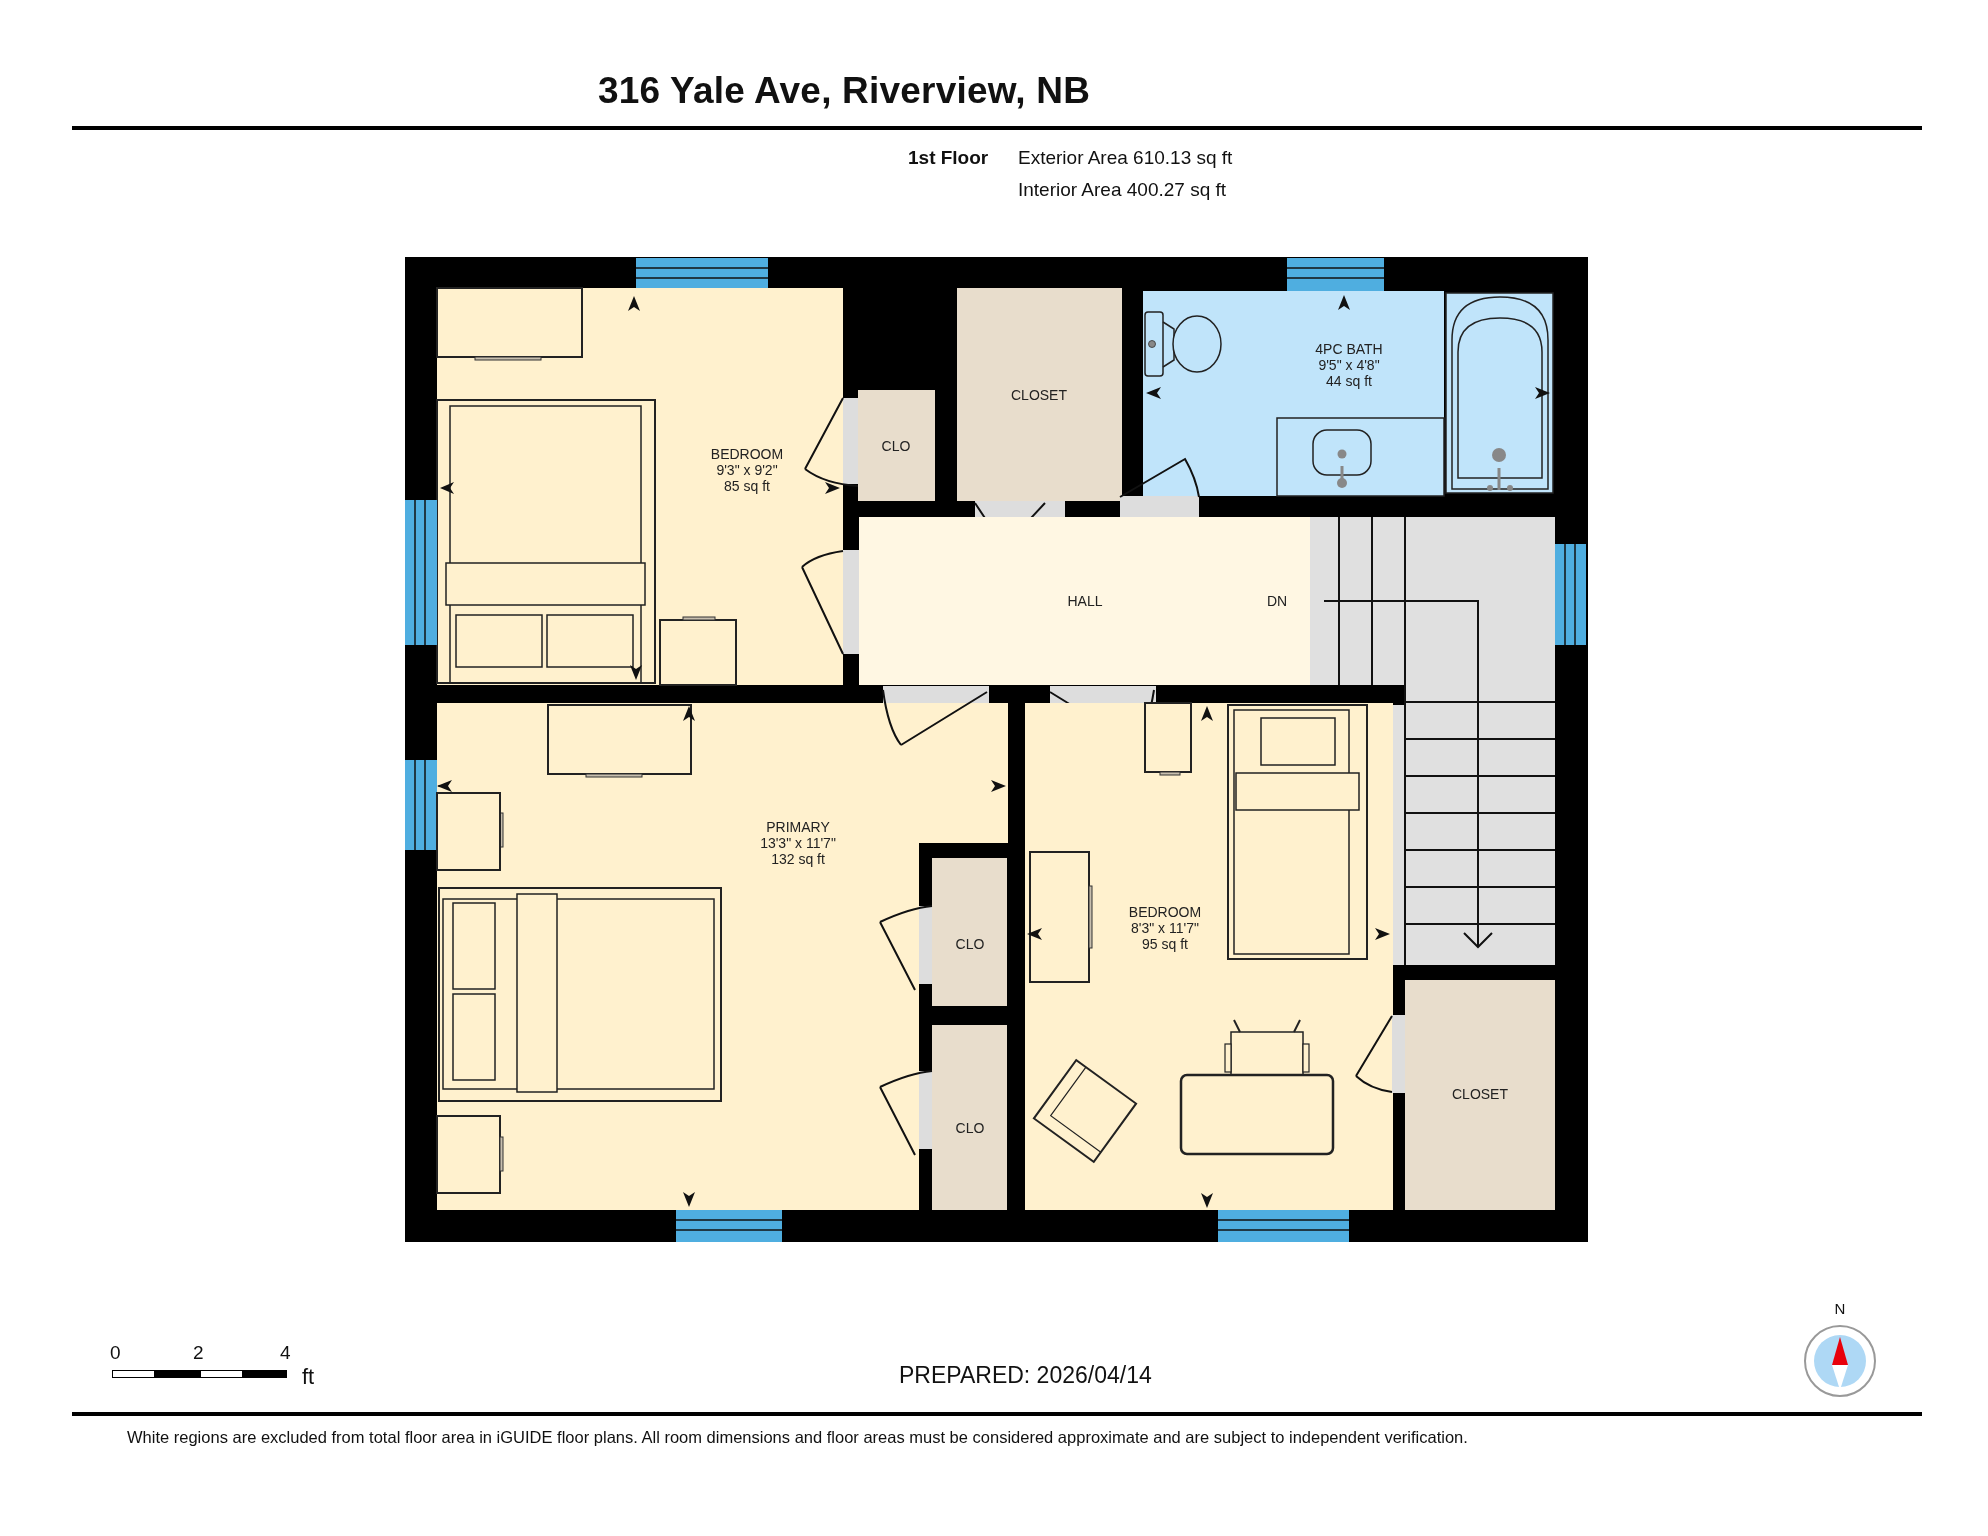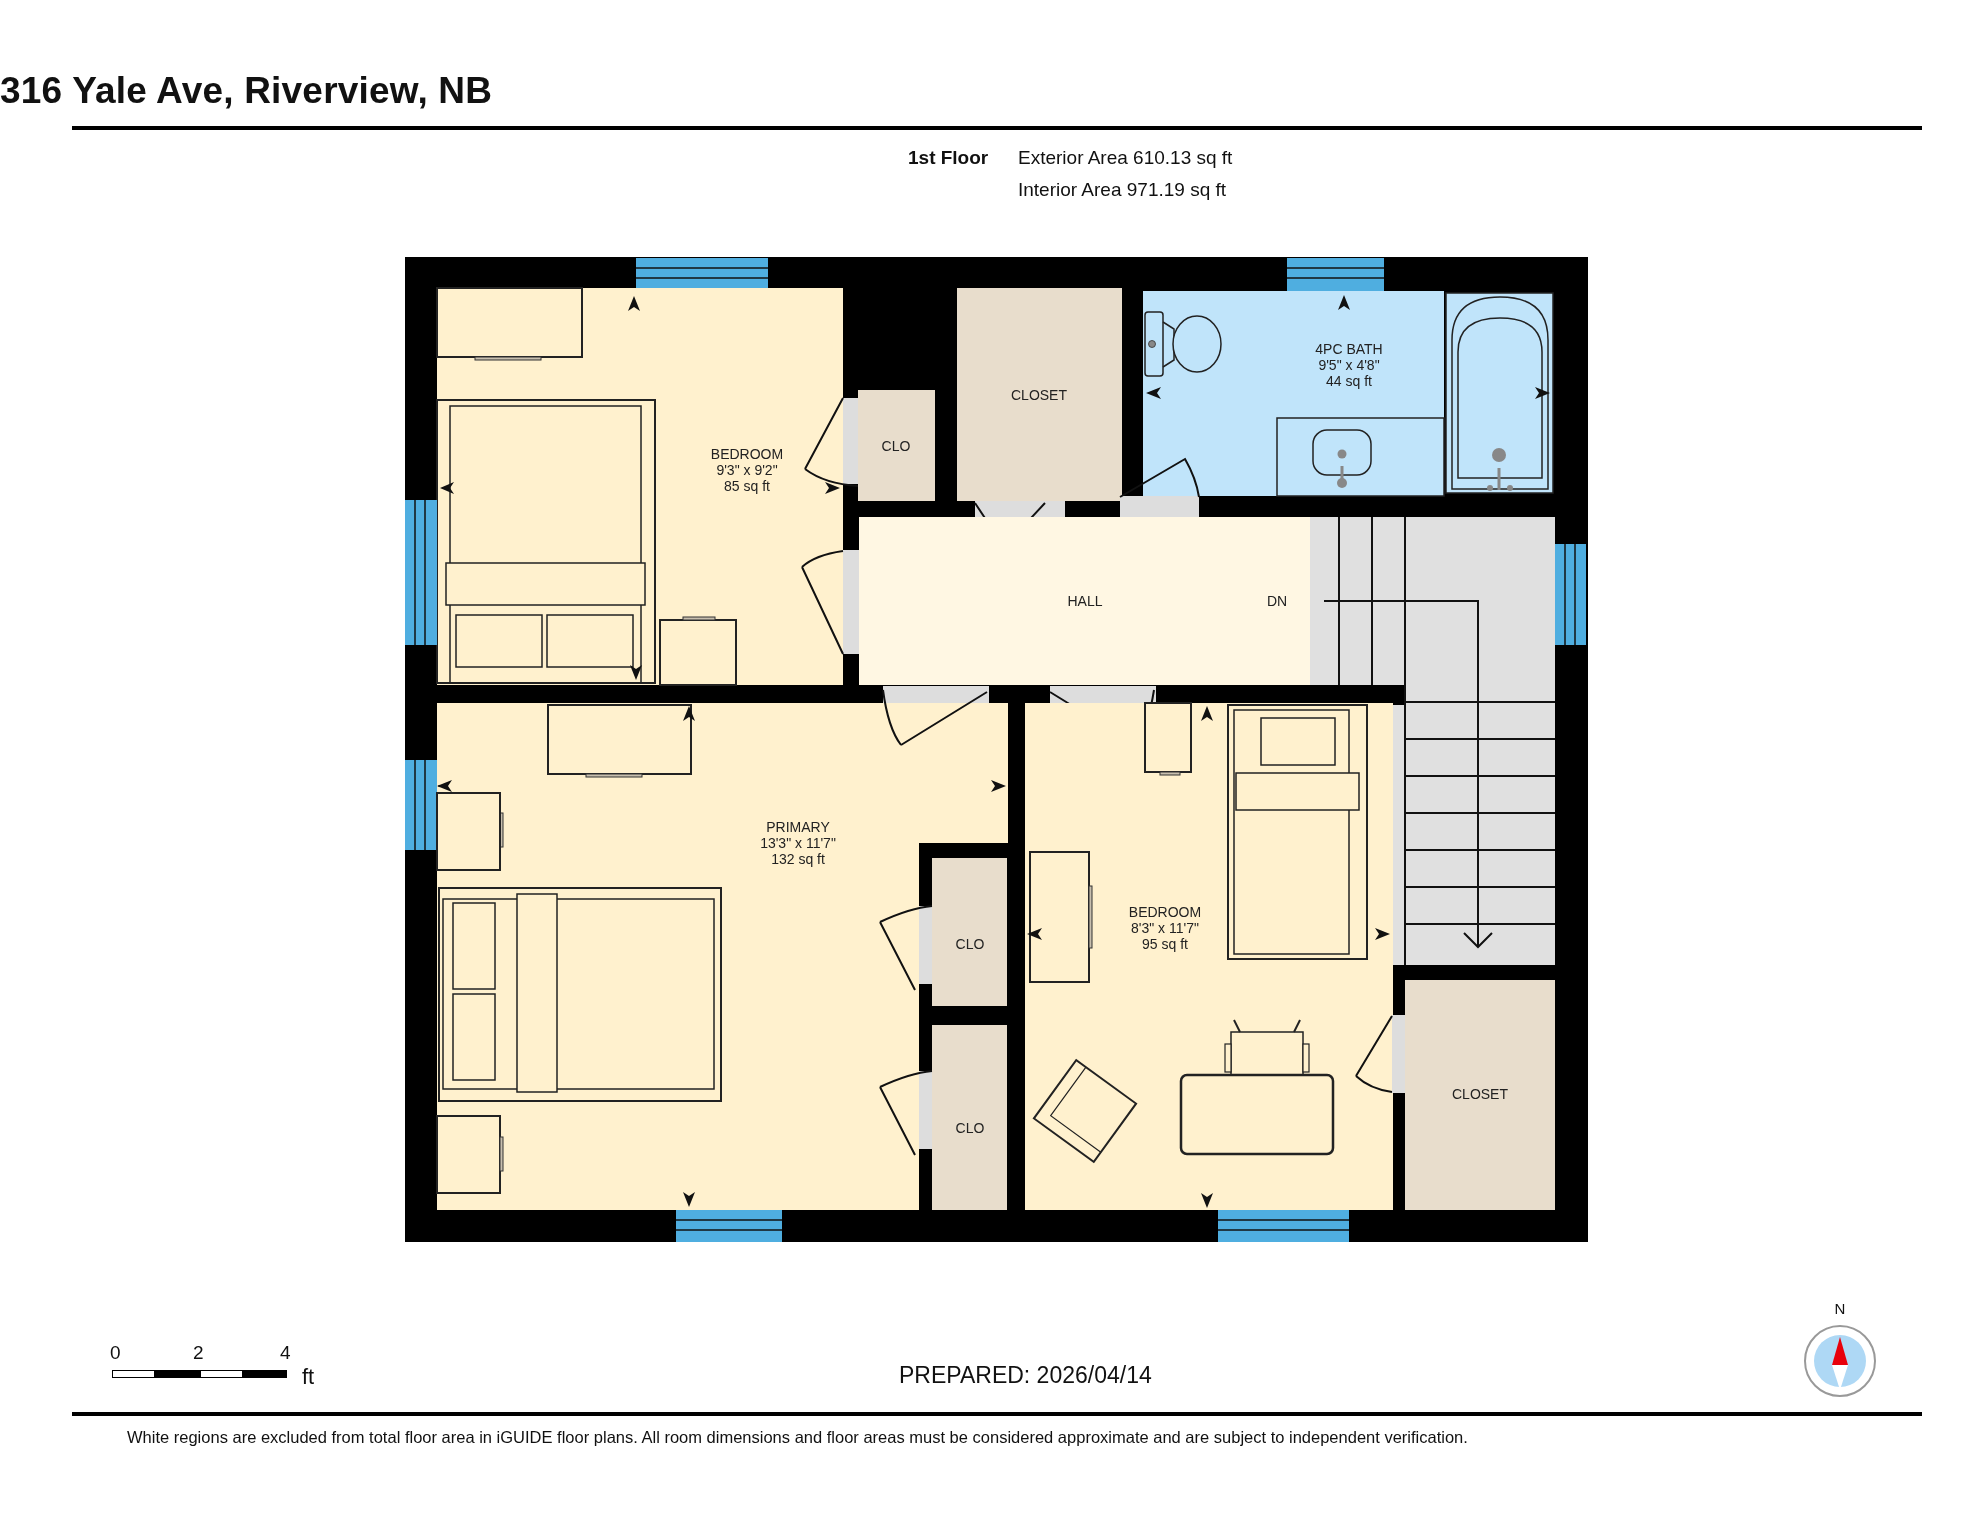--- a/index.html
+++ b/index.html
@@ -1,17 +1,17 @@
 <!DOCTYPE html>
 <html><head>
 <meta charset="utf-8">
 <style>
   html,body{margin:0;padding:0;background:#fff;}
   body{width:1988px;height:1536px;position:relative;overflow:hidden;font-family:"Liberation Sans",sans-serif;color:#111;}
-  .title{position:absolute;left:0;width:1688px;top:70px;text-align:left;font-weight:bold;font-size:37px;letter-spacing:0.2px;}
+  .title{position:absolute;left:0;width:1688px;top:70px;text-align:center;font-weight:bold;font-size:37px;letter-spacing:0.2px;}
   .rule{position:absolute;left:72px;width:1850px;background:#000;}
   .rule.top{top:126px;height:4px;}
   .rule.bottom{top:1412px;height:4px;}
   .floor-info{position:absolute;left:908px;top:142px;font-size:19px;line-height:32px;}
   .floor-info .label{position:absolute;left:0;top:0;font-weight:bold;white-space:nowrap;}
   .floor-info .ext{position:absolute;left:110px;top:0;white-space:nowrap;}
   .floor-info .int{position:absolute;left:110px;top:32px;white-space:nowrap;}
   svg.plan{position:absolute;left:0;top:0;}
   .room-label{font-family:"Liberation Sans",sans-serif;font-size:14px;fill:#222;text-anchor:middle;}
   .scale{position:absolute;left:110px;top:1342px;}
@@ -25,21 +25,21 @@
 </style>
 </head>
 <body>
 
 <div class="title">316 Yale Ave, Riverview, NB</div>
 <div class="rule top"></div>
 
 <div class="floor-info">
   <span class="label">1st Floor</span>
   <span class="ext">Exterior Area 610.13 sq ft</span>
-  <span class="int">Interior Area 971.19 sq ft</span>
+  <span class="int">Interior Area 400.27 sq ft</span>
 </div>
 
 <svg class="plan" width="1988" height="1536" viewBox="0 0 1988 1536">
 
   <rect x="405" y="257" width="1183" height="985" fill="#000"></rect>
 
   <g>
     <rect x="437" y="288" width="406" height="397" fill="#FFF1CE"></rect>
     <rect x="437" y="288" width="145" height="69" fill="#FFF1CE" stroke="#222" stroke-width="2"></rect>
     <rect x="475" y="357" width="66" height="3" fill="#c8bfae" stroke="#333" stroke-width="1"></rect>

